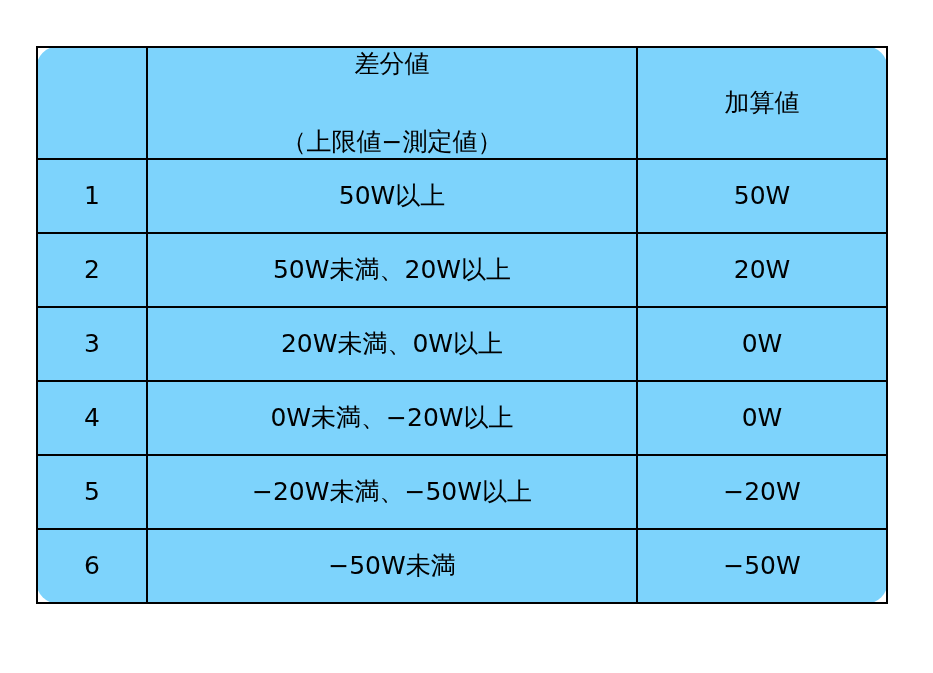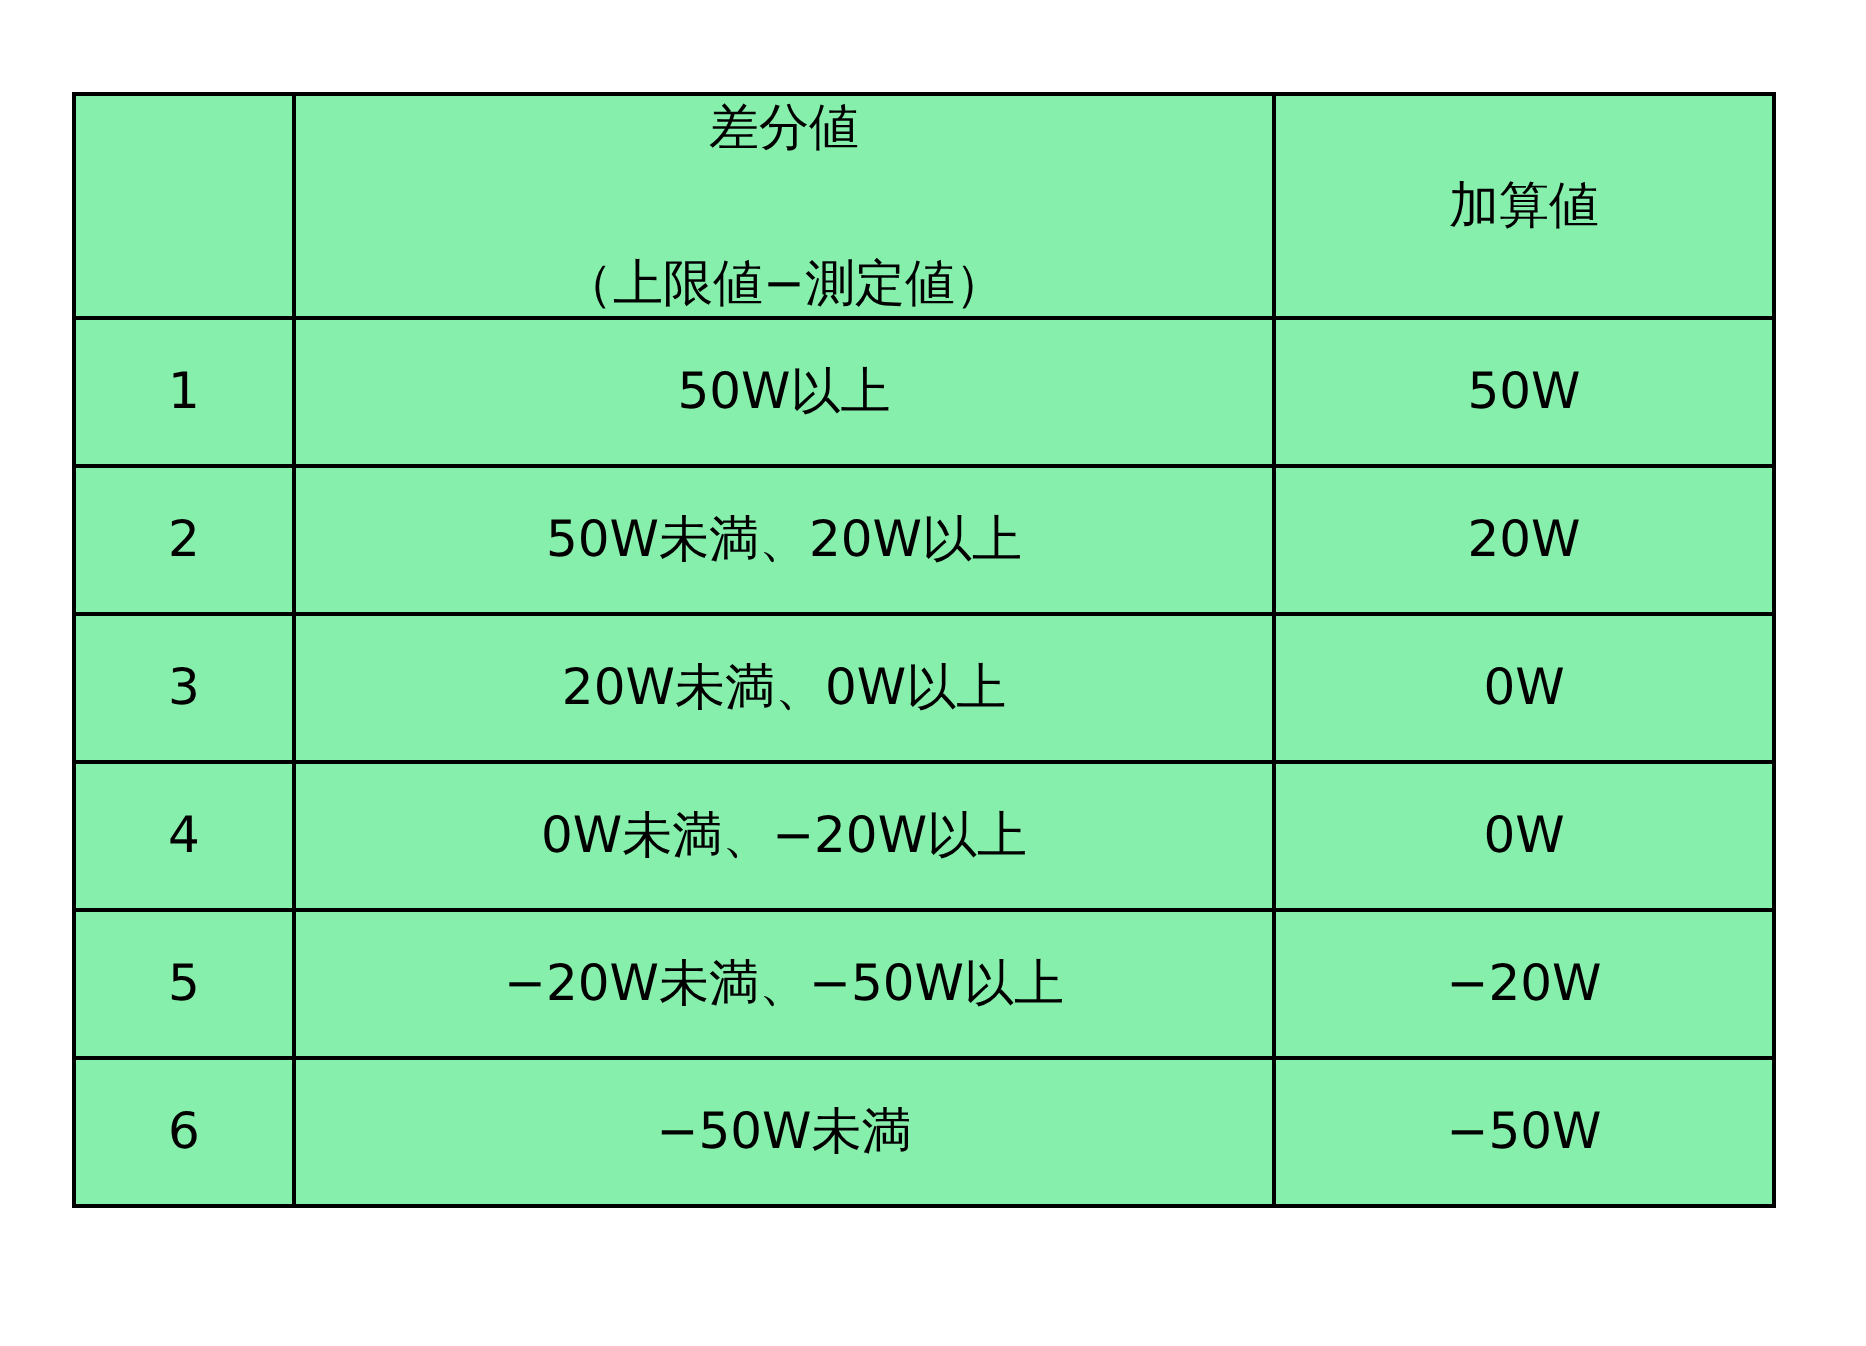--- a/index.html
+++ b/index.html
@@ -26,21 +26,22 @@
   .table-wrap {
     position: absolute;
     left: 36px;
     top: 46px;
     width: 850px;
   }
   table.spec {
     border-collapse: collapse;
     table-layout: fixed;
     width: 850px;
-    background: #86efac;
+    background: #7dd3fc;
+    border-radius: 23px;
   }
   table.spec td,
   table.spec th {
     border: 2px solid #000000;
     padding: 0;
     text-align: center;
     vertical-align: middle;
     font-weight: normal;
     font-size: 25px;
     line-height: 1.28;

